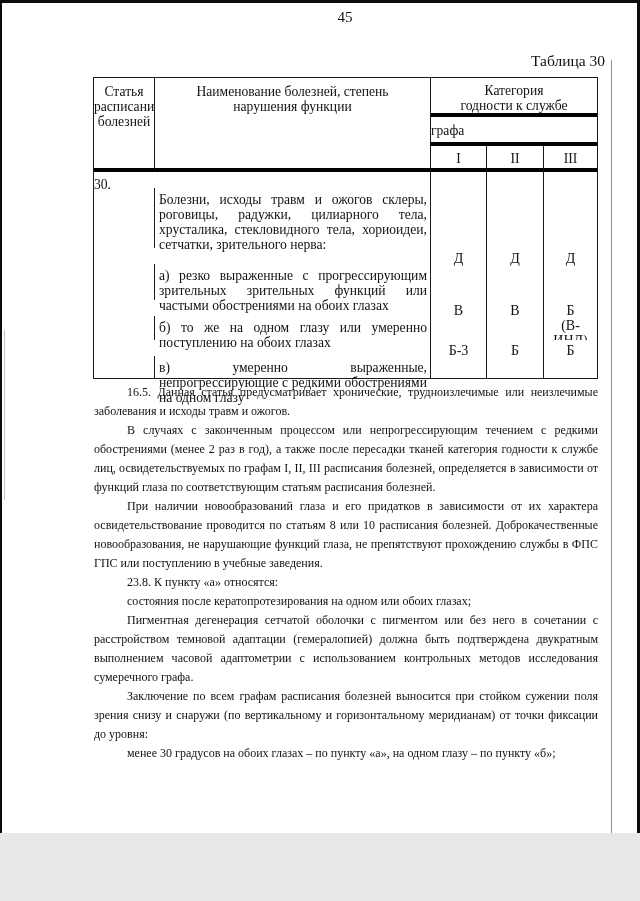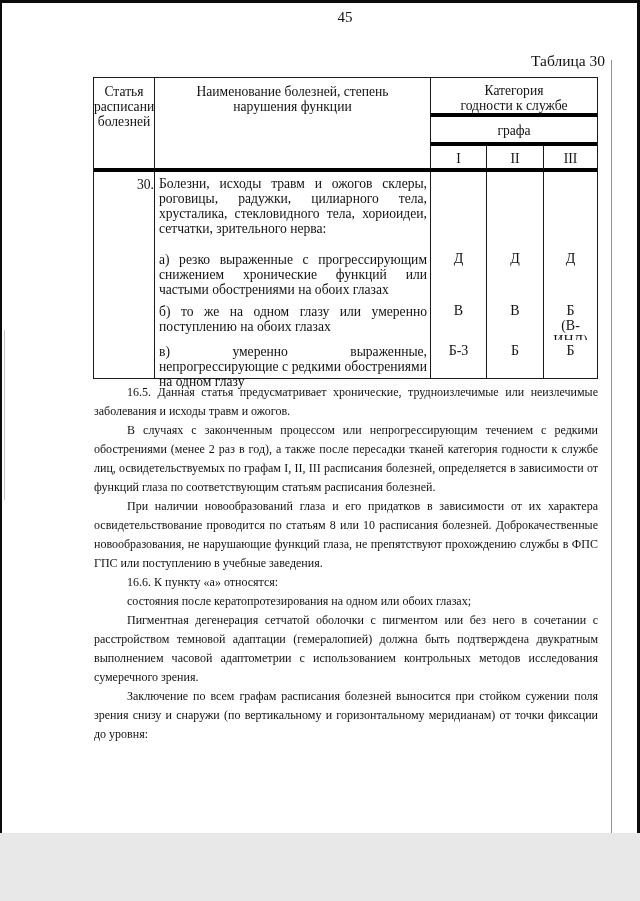--- a/index.html
+++ b/index.html
@@ -44,25 +44,25 @@
     font-size: 13.6px;
     line-height: 15px;
   }
   .tbl .c { background: #fff; }
   .bl { border-left: 1px solid #1a1a1a; }
   .bb { border-bottom: 4px solid #000000; }
 
   .h-article  { grid-column: 1; grid-row: 1 / 4; text-align: center; padding-top: 6px; }
   .h-disease  { grid-column: 2; grid-row: 1 / 4; text-align: center; padding: 6px 10px 0; }
   .h-category { grid-column: 3 / 6; grid-row: 1; text-align: center; padding: 5px 28px 0; }
-  .h-grafa    { grid-column: 3 / 6; grid-row: 2; text-align: center; padding-top: 6px; }
+  .h-grafa    { grid-column: 3 / 6; grid-row: 2; text-align: left; padding-top: 6px; }
   .h-num      { grid-row: 3; text-align: center; padding-top: 5px; }
 
-  .b-article  { grid-column: 1; grid-row: 4 / 8; text-align: right; padding-top: 5px; }
-  .b-text     { grid-column: 2; text-align: justify; padding: 4px 3px 0 4px; }
+  .b-article  { grid-column: 1; grid-row: 4 / 8; text-align: left; padding-top: 5px; }
+  .b-text     { grid-column: 2; text-align: justify; padding: 4px 3px 0 4px; margin-top: 16px; }
   .b-text.intro { grid-row: 4; }
   .b-text.item-a { grid-row: 5; }
   .b-text.item-b { grid-row: 6; }
   .b-text.item-c { grid-row: 7; }
   .b-val { text-align: center; padding-top: 3px; white-space: pre-line; font-size: 14px; }
 
   
   .content {
     position: absolute; left: 94px; top: 383px; width: 504px;
     font-size: 12px; line-height: 19px; text-align: justify;
@@ -98,40 +98,41 @@
     <div class="c bb" style="grid-column:1;grid-row:3"></div>
     <div class="c bb bl" style="grid-column:2;grid-row:3"></div>
 
     <div class="c b-article">30.</div>
 
     <div class="c b-text intro bl">Болезни, исходы травм и ожогов склеры, роговицы, радужки, цилиарного тела, хрусталика, стекловидного тела, хориоидеи, сетчатки, зрительного нерва:</div>
     <div class="c bl" style="grid-column:3;grid-row:4"></div>
     <div class="c bl" style="grid-column:4;grid-row:4"></div>
     <div class="c bl" style="grid-column:5;grid-row:4"></div>
 
-    <div class="c b-text item-a bl">а) резко выраженные с прогрессирующим снижением хронические функций или частыми обострениями на обоих глазах</div>
+    <div class="c b-text item-a bl">а) резко выраженные с прогрессирующим зрительных зрительных функций или частыми обострениями на обоих глазах</div>
     <div class="c b-val bl" style="grid-column:3;grid-row:5">Д</div>
     <div class="c b-val bl" style="grid-column:4;grid-row:5">Д</div>
     <div class="c b-val bl" style="grid-column:5;grid-row:5">Д</div>
 
     <div class="c b-text item-b bl">б) то же на одном глазу или умеренно поступлению на обоих глазах</div>
     <div class="c b-val bl" style="grid-column:3;grid-row:6">В</div>
     <div class="c b-val bl" style="grid-column:4;grid-row:6">В</div>
     <div class="c b-val bl" style="grid-column:5;grid-row:6">Б
 (В-ИНД)</div>
 
     <div class="c b-text item-c bl">в) умеренно выраженные, непрогрессирующие с редкими обострениями на одном глазу</div>
     <div class="c b-val bl" style="grid-column:3;grid-row:7">Б-3</div>
     <div class="c b-val bl" style="grid-column:4;grid-row:7">Б</div>
     <div class="c b-val bl" style="grid-column:5;grid-row:7">Б</div>
   </div>
 
   <div class="content">
     <p>16.5. Данная статья предусматривает хронические, трудноизлечимые или неизлечимые заболевания и исходы травм и ожогов.</p>
     <p>В случаях с законченным процессом или непрогрессирующим течением с редкими обострениями (менее 2 раз в год), а также после пересадки тканей категория годности к службе лиц, освидетельствуемых по графам I, II, III расписания болезней, определяется в зависимости от функций глаза по соответствующим статьям расписания болезней.</p>
     <p>При наличии новообразований глаза и его придатков в зависимости от их характера освидетельствование проводится по статьям 8 или 10 расписания болезней. Доброкачественные новообразования, не нарушающие функций глаза, не препятствуют прохождению службы в ФПС ГПС или поступлению в учебные заведения.</p>
-    <p>16.6. К пункту «а» относятся:</p>
+    <p>23.8. К пункту «а» относятся:</p>
     <p>состояния после кератопротезирования на одном или обоих глазах;</p>
-    <p>Пигментная дегенерация сетчатой оболочки с пигментом или без него в сочетании с расстройством темновой адаптации (гемералопией) должна быть подтверждена двукратным выполнением часовой адаптометрии с использованием контрольных методов исследования сумеречного зрения.</p>
+    <p>Пигментная дегенерация сетчатой оболочки с пигментом или без него в сочетании с расстройством темновой адаптации (гемералопией) должна быть подтверждена двукратным выполнением часовой адаптометрии с использованием контрольных методов исследования сумеречного графа.</p>
     <p>Заключение по всем графам расписания болезней выносится при стойком сужении поля зрения снизу и снаружи (по вертикальному и горизонтальному меридианам) от точки фиксации до уровня:</p>
+    <p>менее 30 градусов на обоих глазах – по пункту «а», на одном глазу – по пункту «б»;</p>
   </div>
 
 </div>
 
 </body></html>

